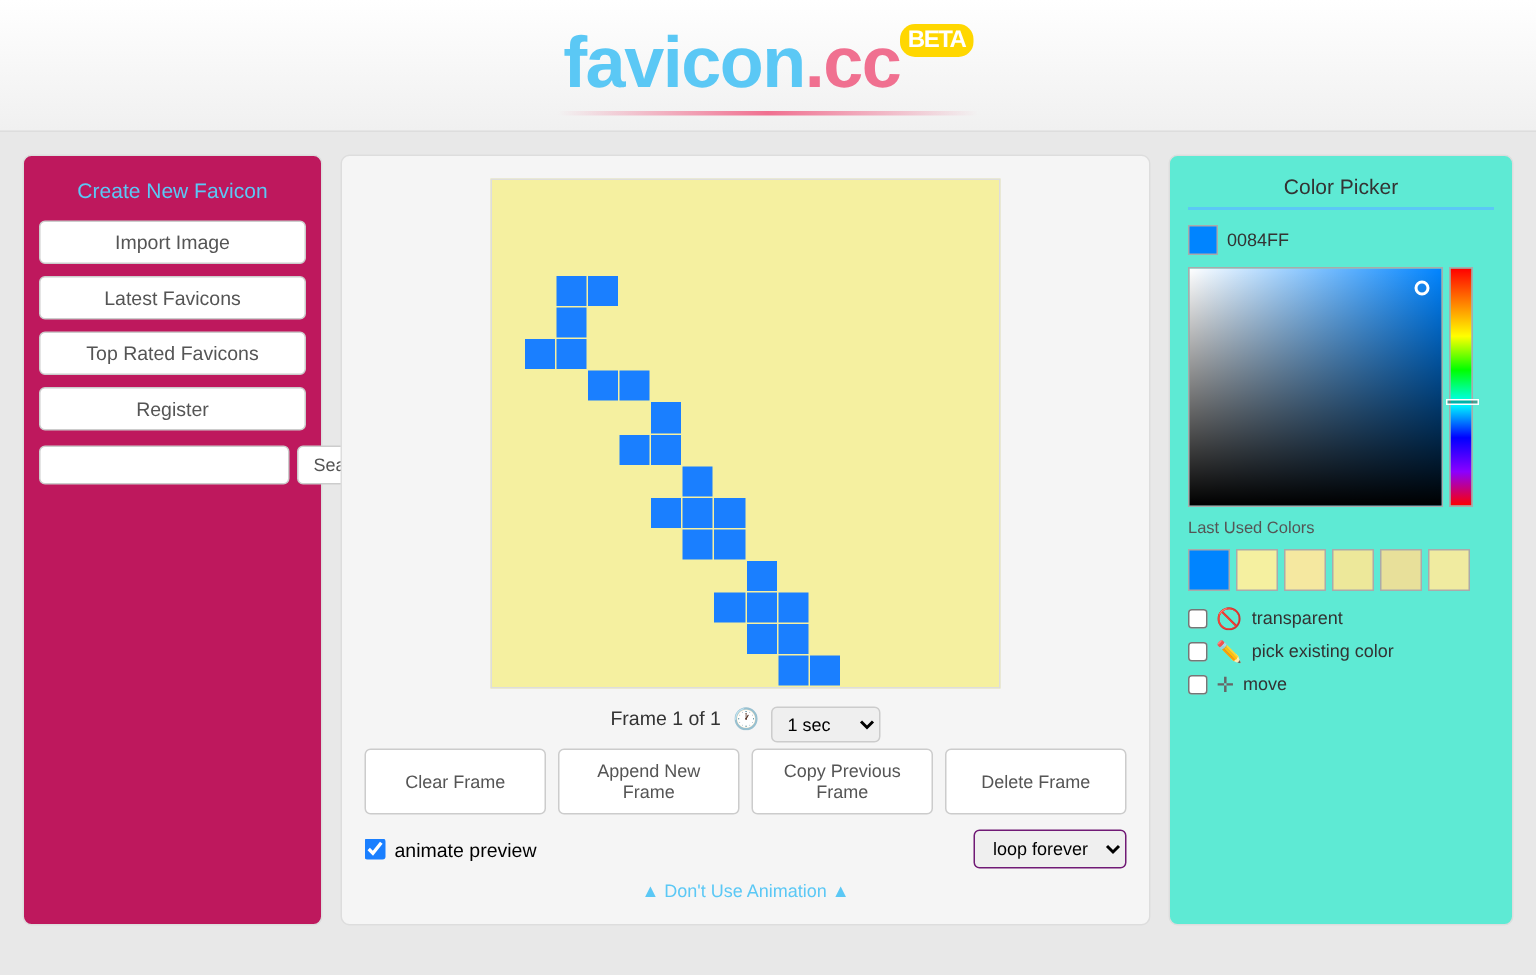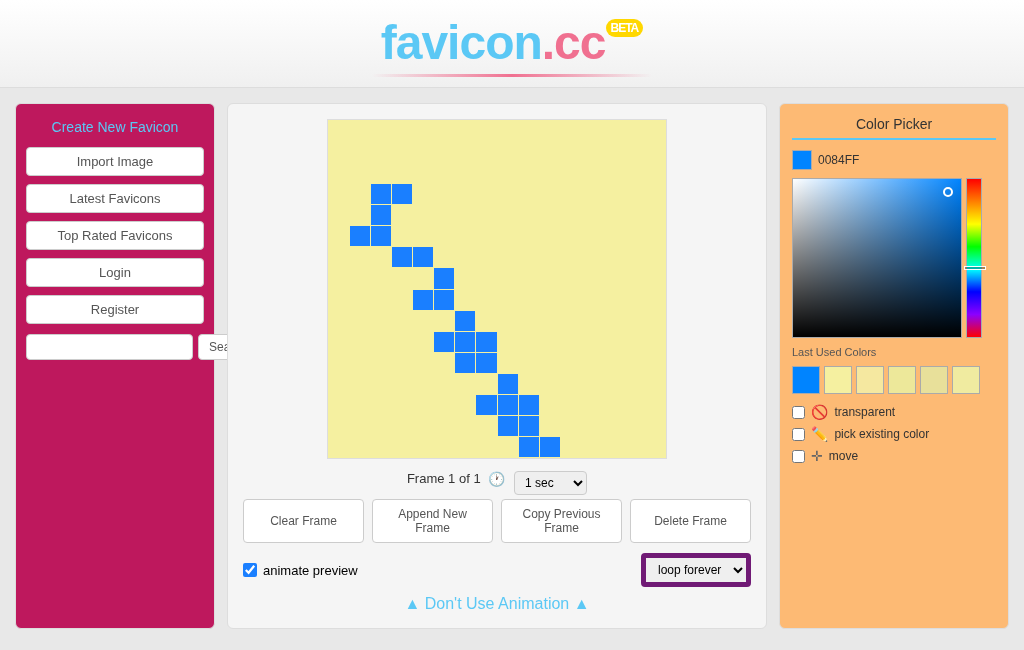--- a/index.html
+++ b/index.html
@@ -23,21 +23,21 @@
       color: #5bc8f5;
       letter-spacing: -1px;
     }
     .header-logo .dot-cc {
       color: #f07090;
     }
     .beta-badge {
       display: inline-block;
       background: #ffd700;
       color: #fff;
-      font-size: 12px;
+      font-size: 16px;
       font-weight: bold;
       padding: 2px 5px;
       border-radius: 10px;
       vertical-align: super;
       position: relative;
       top: -10px;
     }
     .header-underline {
       width: 280px;
       height: 3px;
@@ -188,38 +188,38 @@
       align-items: center;
       gap: 6px;
     }
     .animate-row input[type="checkbox"] {
       width: 14px;
       height: 14px;
       accent-color: #1a7fff;
     }
     .animate-row select {
       padding: 4px 8px;
-      border: 5px solid #701a75;
+      border: 1px solid #701a75;
       border-radius: 4px;
       font-size: 12px;
     }
 
     .dont-use-link {
       color: #5bc8f5;
-      font-size: 16px;
+      font-size: 12px;
       cursor: pointer;
       text-align: right;
     }
     .dont-use-link::before { content: "▲ "; }
     .dont-use-link::after { content: " ▲"; }
 
     
     .color-picker-panel {
       width: 230px;
-      background: #fdba74;
+      background: #5eead4;
       border: 1px solid #ddd;
       border-radius: 6px;
       padding: 12px;
       flex-shrink: 0;
     }
     .color-picker-title {
       text-align: center;
       font-size: 14px;
       color: #333;
       border-bottom: 2px solid #5bc8f5;
@@ -346,21 +346,20 @@
   <div class="header-underline"></div>
 </div>
 
 <div class="main-content">
 
   <div class="sidebar">
     <div class="sidebar-title">Create New Favicon</div>
     <button class="sidebar-btn">Import Image</button>
     <button class="sidebar-btn">Latest Favicons</button>
     <button class="sidebar-btn">Top Rated Favicons</button>
-    <button class="sidebar-btn">Login</button>
     <button class="sidebar-btn">Register</button>
     <div class="search-row">
       <input class="search-input" type="text" style="">
       <button class="search-btn">Search</button>
     </div>
   </div>
 
   <div class="canvas-area">
     <div class="favicon-grid" id="favicon-grid">
     <div class="grid-cell"></div>

